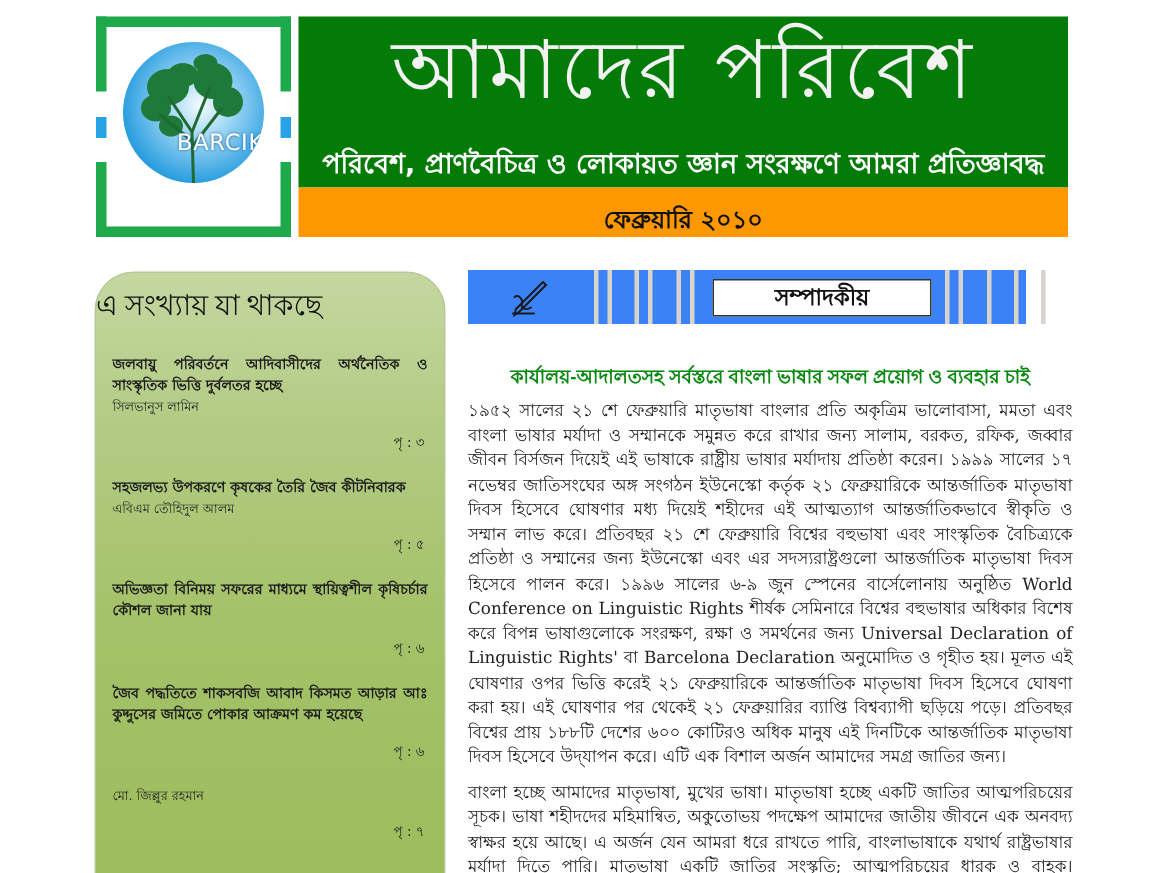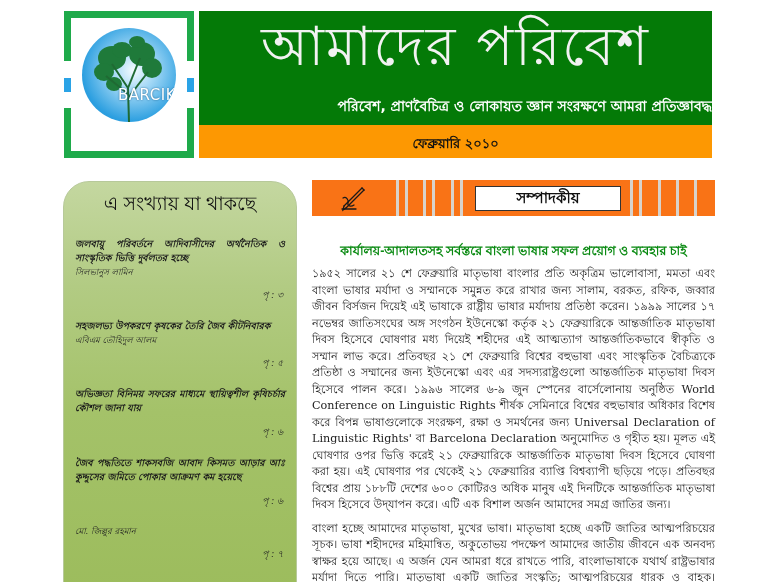--- a/index.html
+++ b/index.html
@@ -40,61 +40,61 @@
     }
     .masthead-green {
       position: absolute; left: 0; top: 0; width: 513px; height: 114px; background: #047a07;
     }
     .masthead-title {
       position: absolute; left: 0; right: 0; top: 4px; text-align: center;
       color: #f2f2f2; font-family: "DejaVu Sans", sans-serif; font-size: 54px; line-height: 64px;
       letter-spacing: 2px;
     }
     .masthead-tagline {
-      position: absolute; left: 0; right: 0; top: 84px; text-align: right;
-      color: #ffffff; font-family: "DejaVu Sans", sans-serif; font-size: 14px; font-weight: bold;
+      position: absolute; left: 0; right: 0; top: 84px; text-align: center;
+      color: #ffffff; font-family: "DejaVu Sans", sans-serif; font-size: 18px; font-weight: bold;
     }
     .masthead-orange {
       position: absolute; left: 0; top: 114px; width: 513px; height: 33px; background: #fd9802;
     }
     .masthead-date {
       position: absolute; left: 0; right: 0; top: 9px; text-align: center;
-      font-family: "DejaVu Sans", sans-serif; font-size: 13px; font-weight: bold; color: #111;
+      font-family: "DejaVu Sans", sans-serif; font-size: 16px; font-weight: bold; color: #111;
     }
 
     
     .contents {
       position: absolute; left: 63px; top: 181px; width: 234px; height: 420px;
       background: linear-gradient(180deg, #c4d7a0 0%, #b2cb83 25%, #a4c269 55%, #9cbc5c 100%);
       border-top-left-radius: 26px; border-top-right-radius: 26px;
       border: 1px solid #b7c99a;
     }
     .contents-title {
-      text-align: center; font-family: Liberation Sans, sans-serif; font-size: 19px;
+      font-family: Liberation Serif, serif; font-size: 19px;
       font-weight: normal; color: #111; margin-top: 7px; height: 30px;
     }
     .contents-list { padding: 0 11px 0 11px; }
-    .contents-item { margin-top: 16px; font-style: italic; }
+    .contents-item { margin-top: 16px; }
     .contents-item:first-child { margin-top: 18px; }
     .item-title {
       font-family: "DejaVu Sans", sans-serif; font-size: 9.5px; font-weight: bold; color: #1a1a1a;
       line-height: 14px; text-align: justify;
     }
     .item-author {
       font-family: "DejaVu Sans", sans-serif; font-size: 8.5px; color: #222; margin-top: 1px; line-height: 12px;
     }
     .item-page {
       font-family: "DejaVu Sans", sans-serif; font-size: 9px; color: #222; text-align: right;
       padding-right: 2px; margin-top: 10px;
     }
 
     
     .editorial-banner {
-      position: absolute; left: 312px; top: 180px; width: 403px; height: 36px;
-      background: #f97316;
+      position: absolute; left: 312px; top: 180px; width: 372px; height: 36px;
+      background: #3b82f6;
     }
     .stripe { position: absolute; top: 0; height: 36px; width: 3px; background: #d8d3cc; }
     .pen-icon { position: absolute; left: 28px; top: 4px; width: 28px; height: 28px; }
     .editorial-label-box {
       position: absolute; left: 163px; top: 6px; width: 146px; height: 25px; background: #ffffff;
       border: 1px solid #333; text-align: center;
       font-family: "DejaVu Sans", sans-serif; font-size: 15px; font-weight: bold; line-height: 23px; color: #111;
     }
 
     .editorial-headline {

